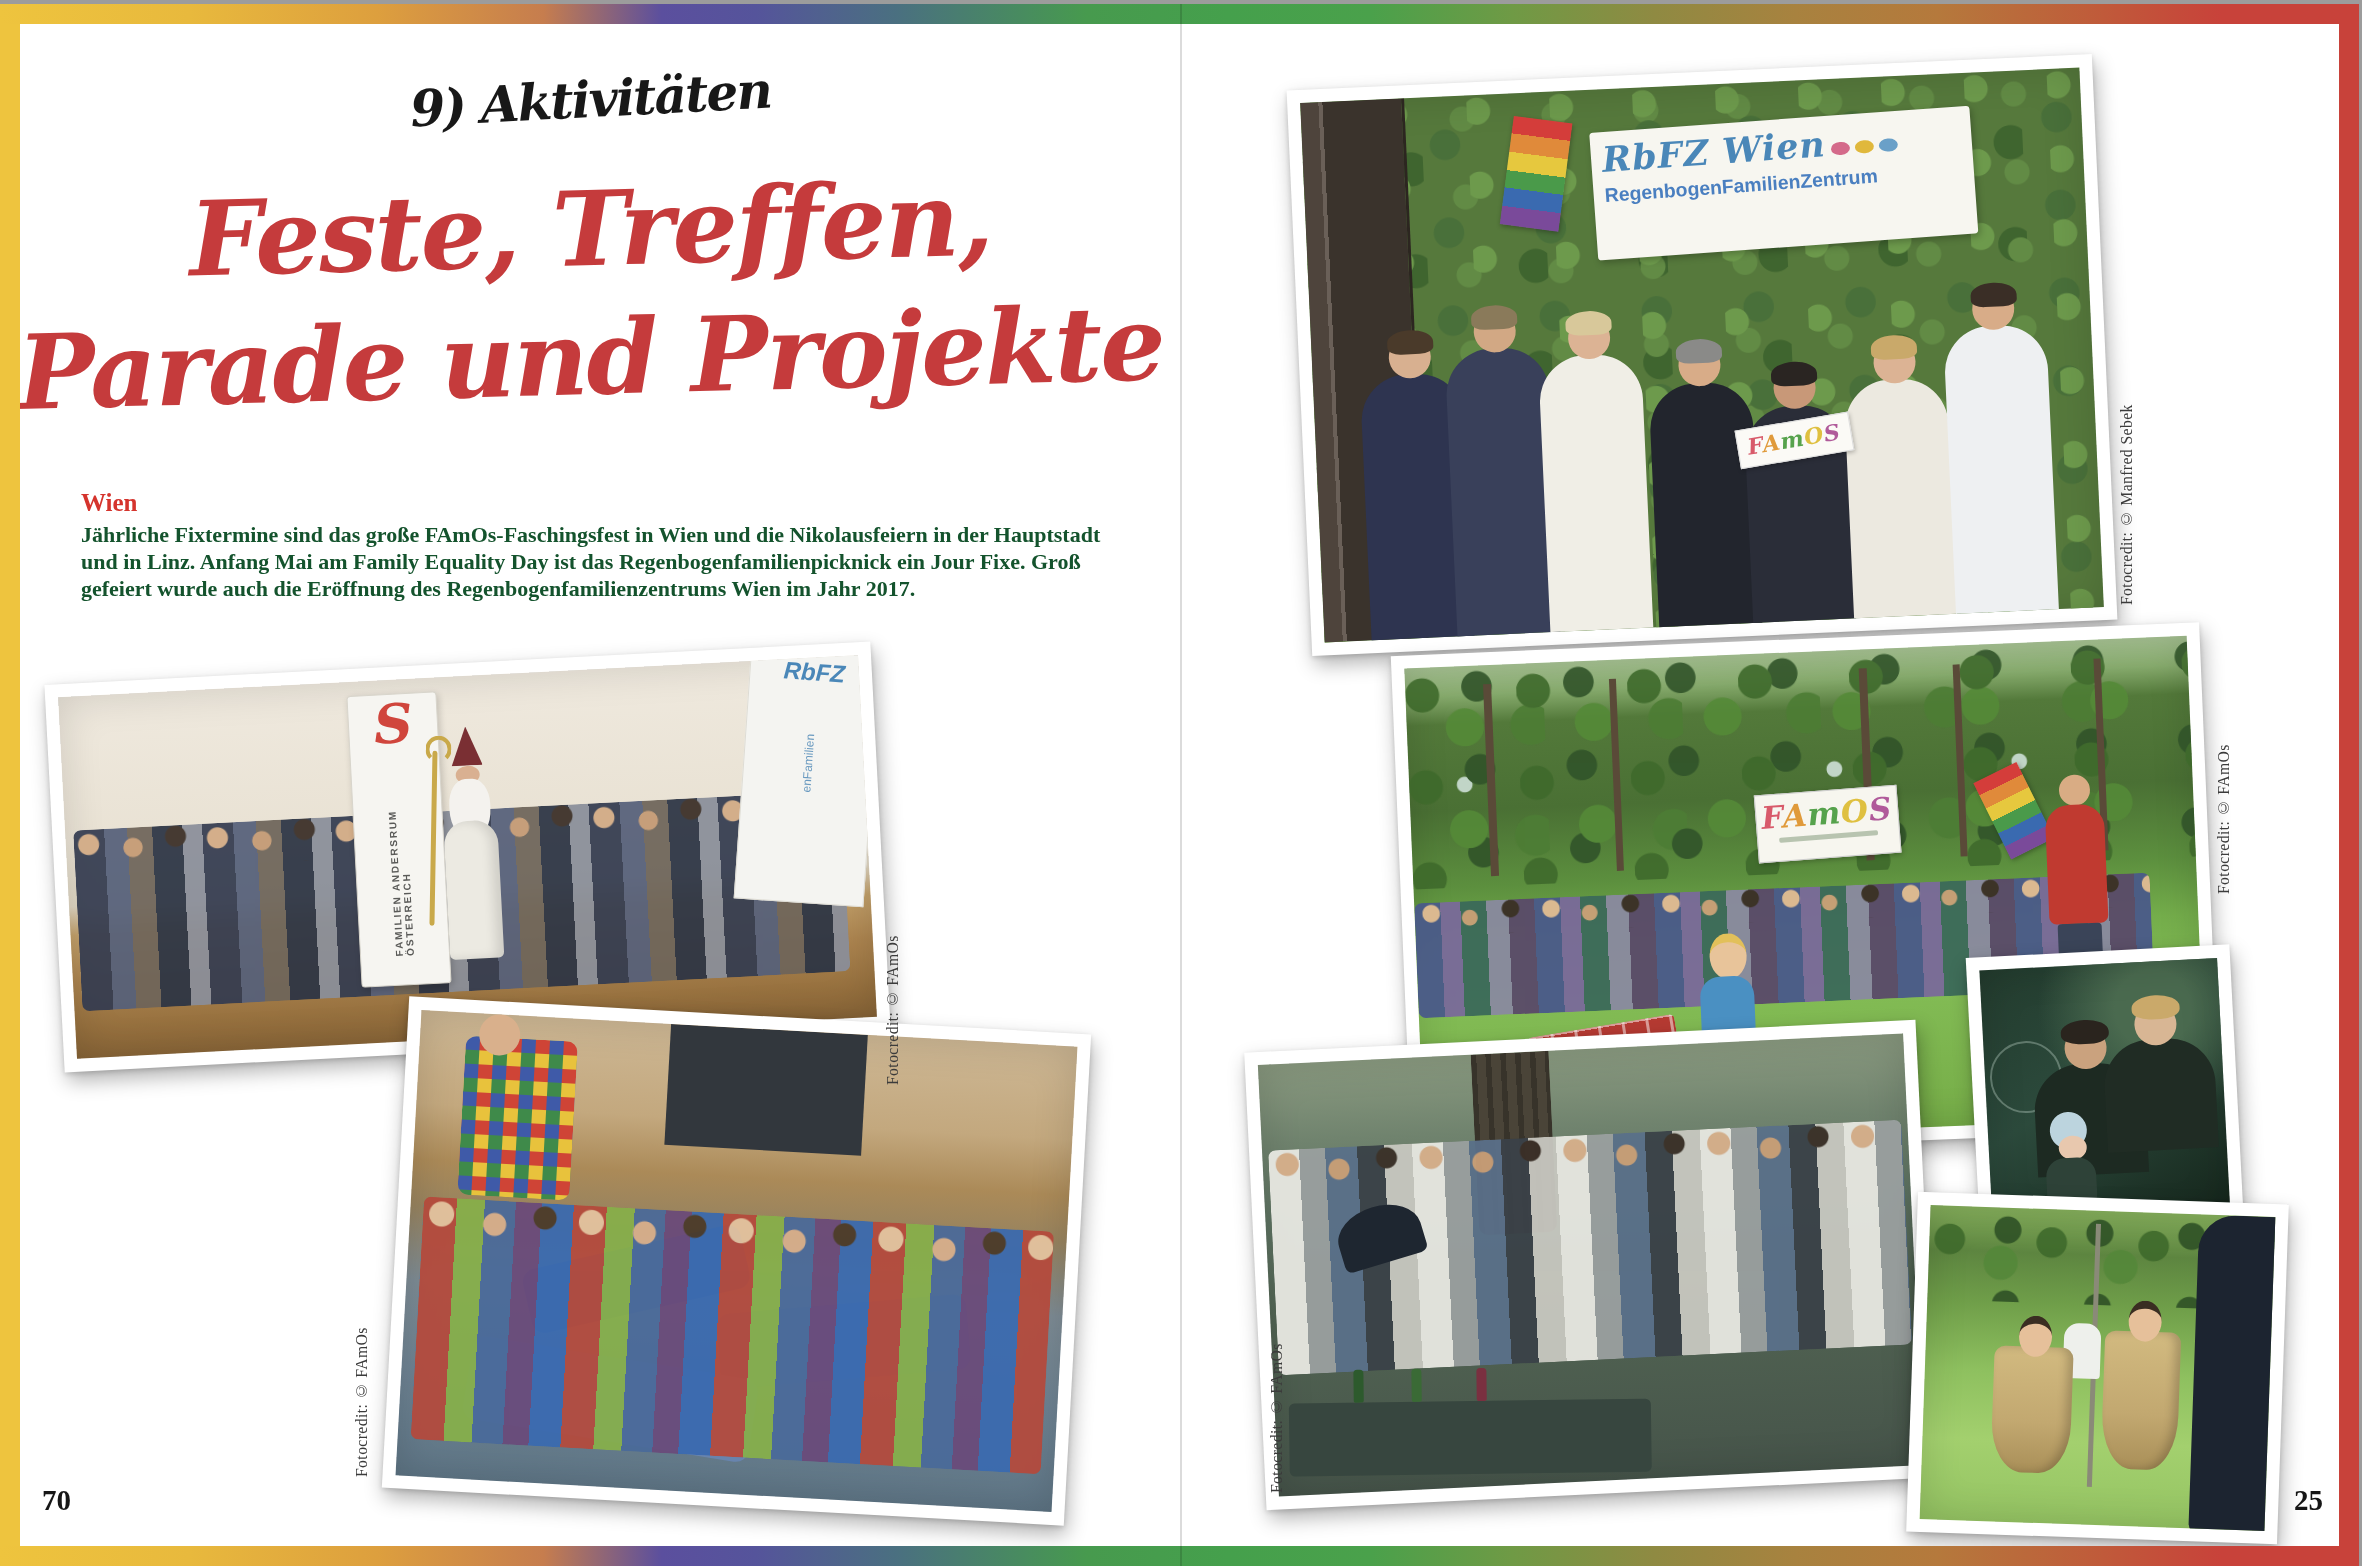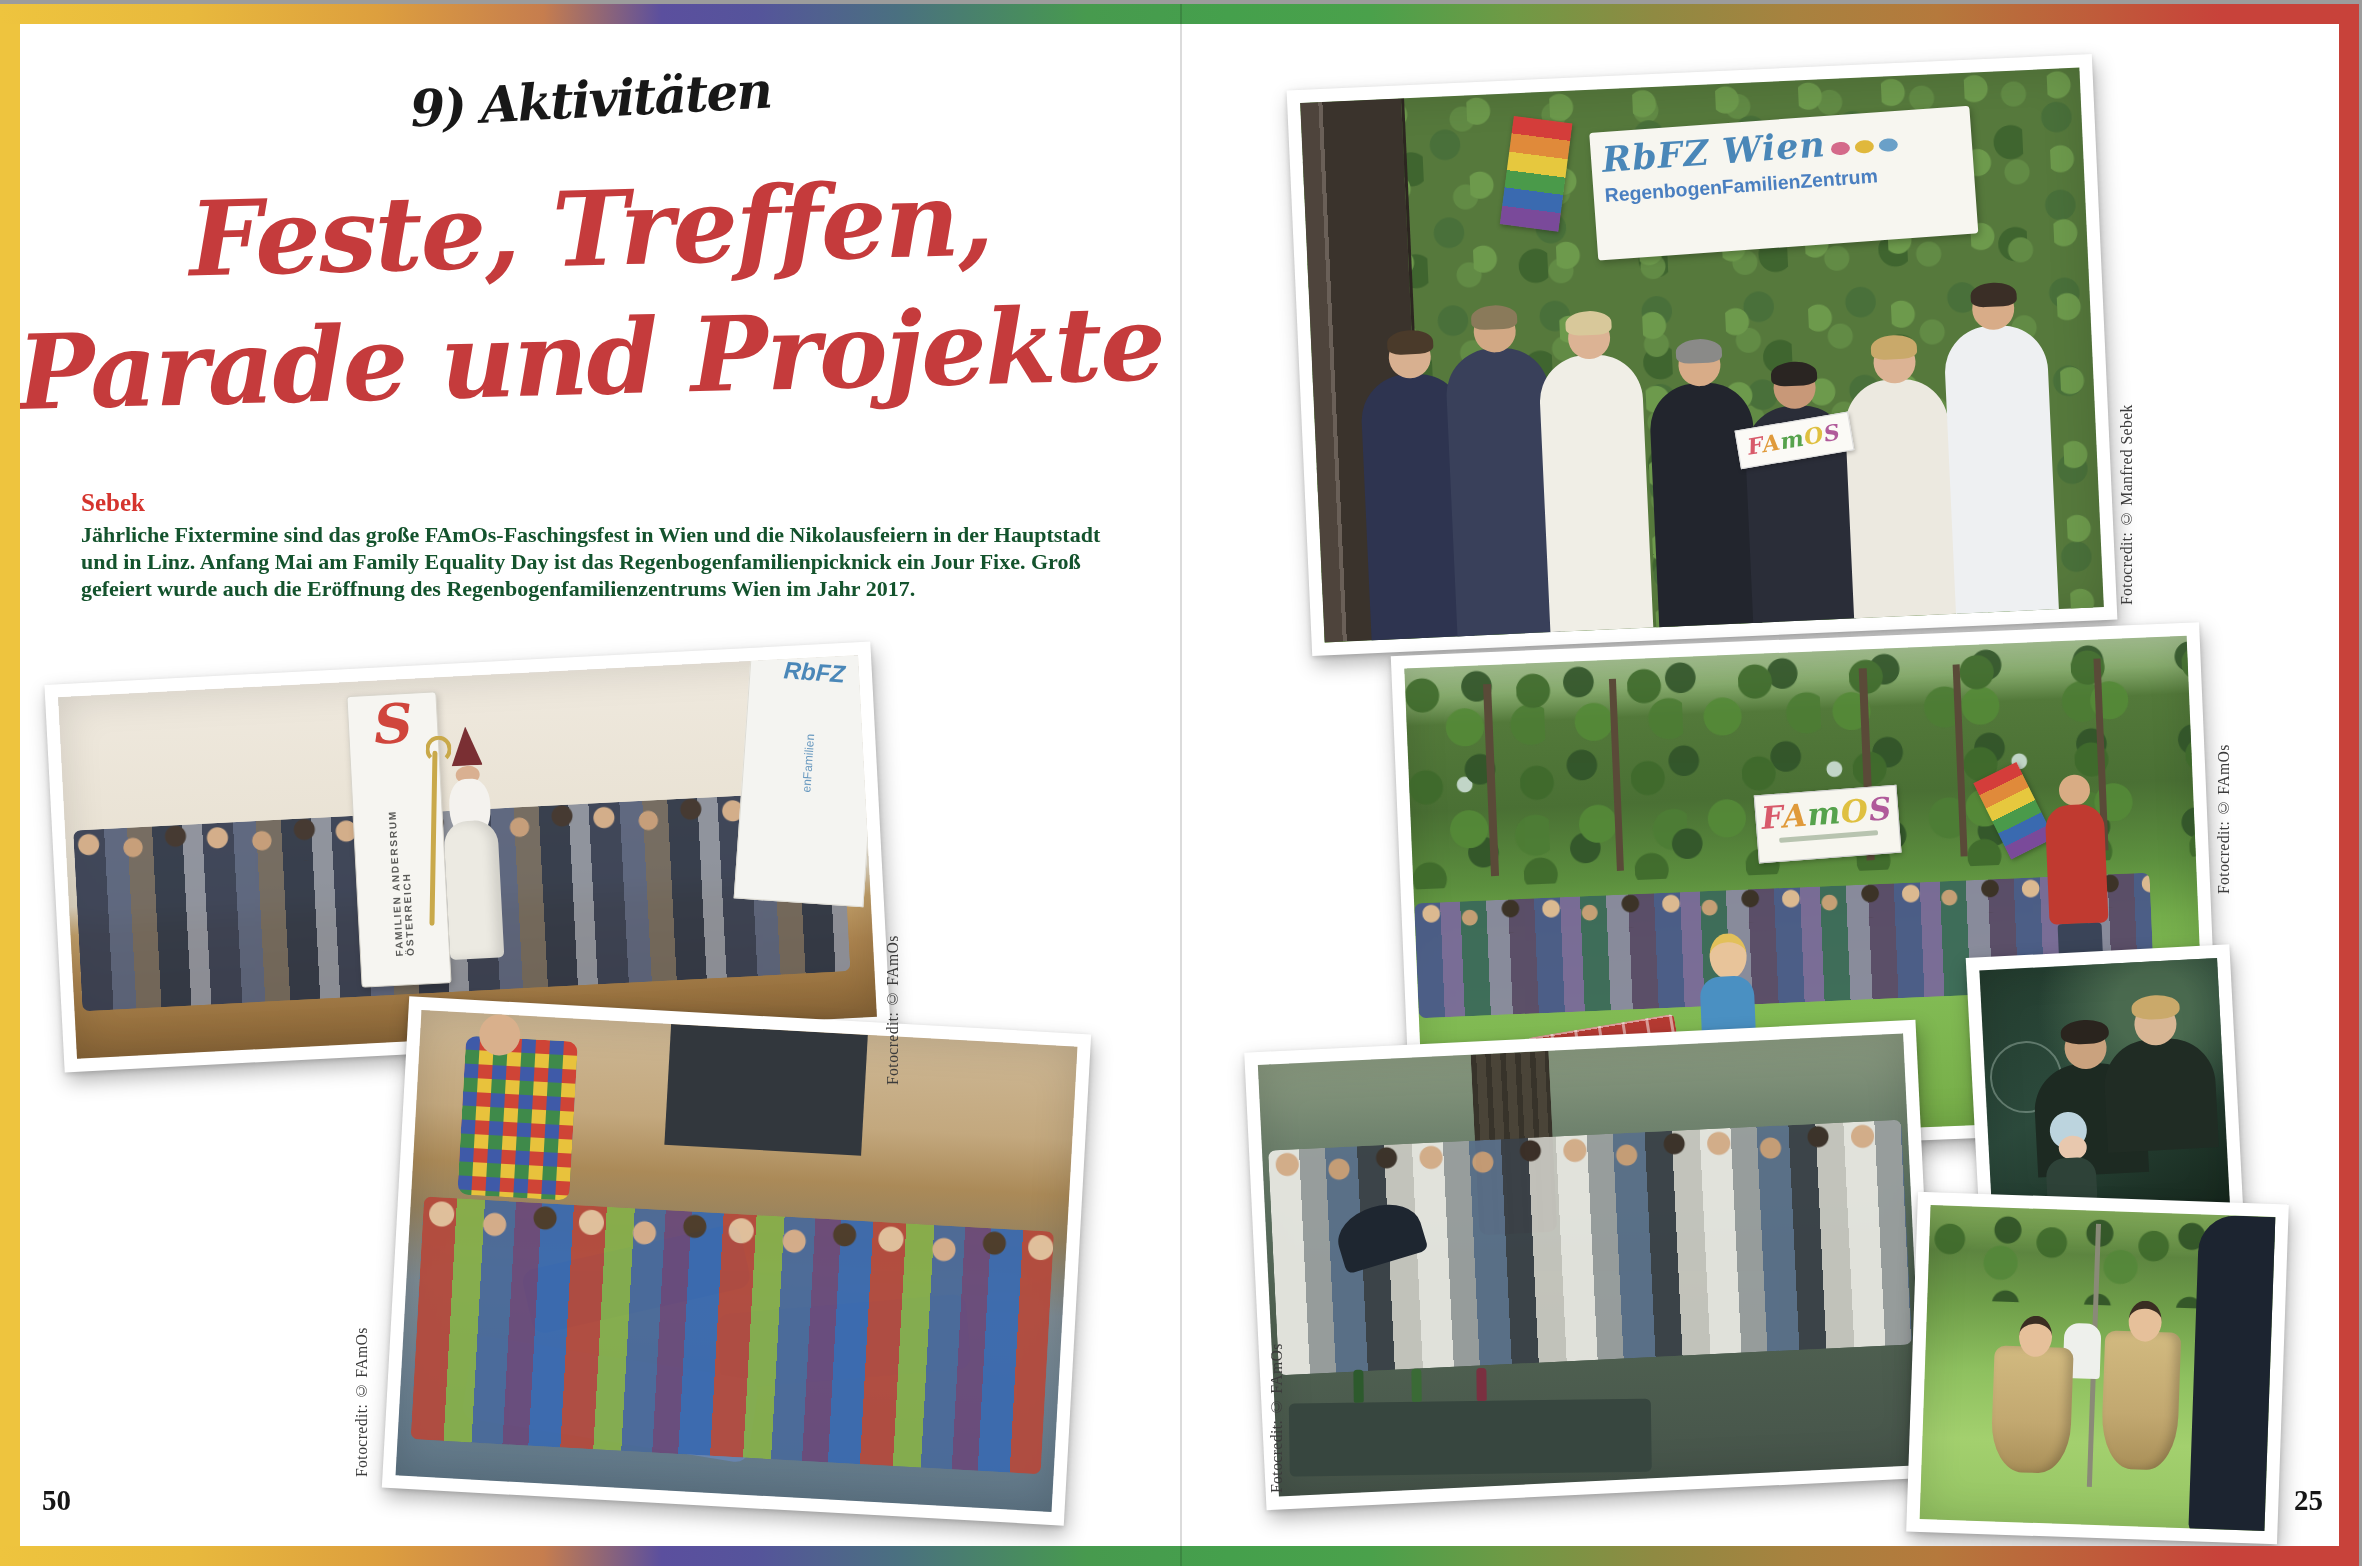--- a/index.html
+++ b/index.html
@@ -247,21 +247,21 @@
   <div class="edge-right"></div>
   <div class="bar-rainbow bar-top"></div>
   <div class="bar-rainbow bar-bottom"></div>
   <div class="bar-left"></div>
   <div class="bar-right"></div>
   <div class="gutter"></div>
 
   <div class="script chapter">9) Aktivitäten</div>
   <div class="script title-line title-1">Feste, Treffen,</div>
   <div class="script title-line title-2">Parade und Projekte</div>
-  <div class="sec-head">Sebek</div>
+  <div class="sec-head">Wien</div>
   <div class="sec-body">Jährliche Fixtermine sind das große FAmOs-Faschingsfest in Wien und die Nikolausfeiern in der Hauptstadt und in Linz. Anfang Mai am Family Equality Day ist das Regenbogenfamilienpicknick ein Jour Fixe. Groß gefeiert wurde auch die Eröffnung des Regenbogenfamilienzentrums Wien im Jahr 2017.</div>
 
   <div class="photo" id="photo-nikolaus">
     <div class="img scene-nikolaus">
       <div class="crowd crowd-indoor"></div>
       <div class="rollup">
         <span class="rollup-s">S</span>
         <span class="vtext">FAMILIEN ANDERSRUM ÖSTERREICH</span>
       </div>
       <div class="nik">
@@ -424,17 +424,17 @@
       <div class="sack sack-1">
         <div class="sk-head"></div>
       </div>
       <div class="sack sack-2">
         <div class="sk-head"></div>
       </div>
       <div class="dark-figure"></div>
     </div>
   </div>
 
-  <div class="pagenum pagenum-left">50</div>
+  <div class="pagenum pagenum-left">70</div>
   <div class="pagenum pagenum-right">25</div>
 
 </div>
 
 
 </body></html>

